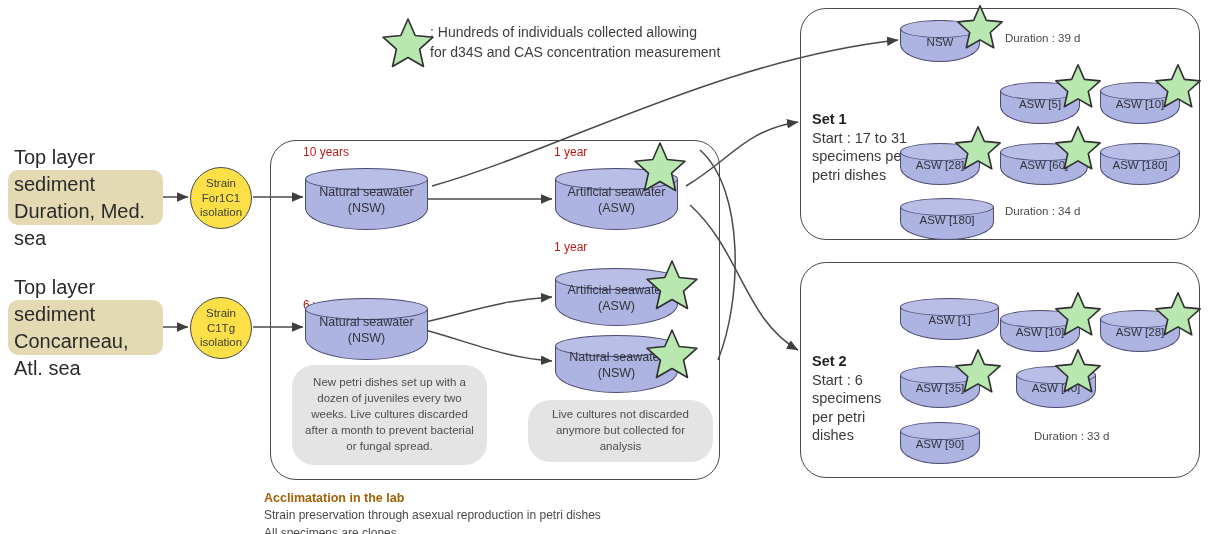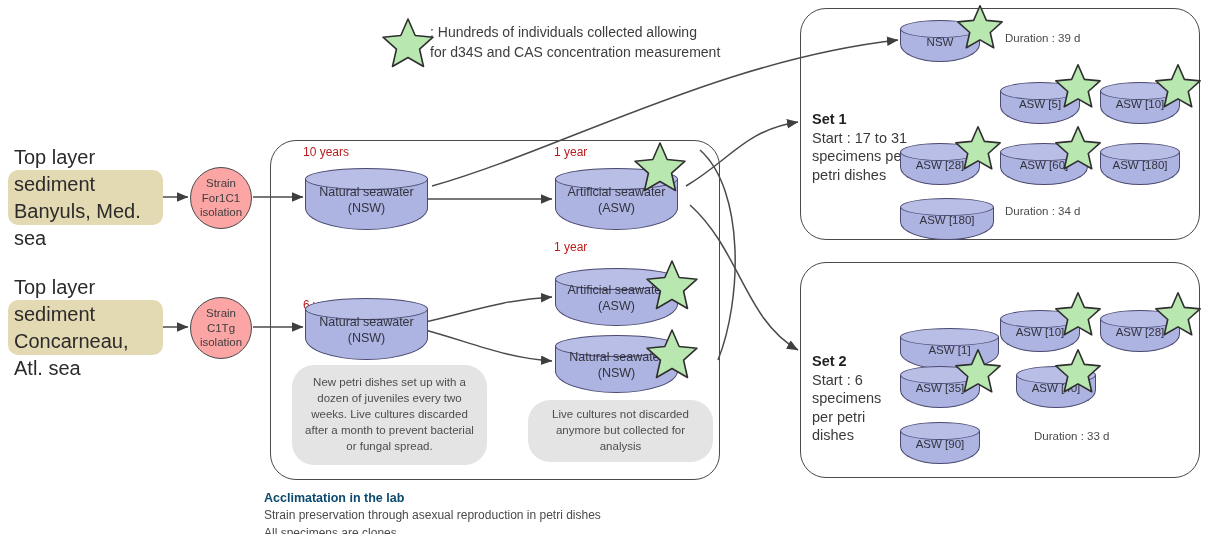--- a/index.html
+++ b/index.html
@@ -26,21 +26,21 @@
     line-height:1.35;
     display:flex;align-items:center;justify-content:center;
     text-align:left;
     padding:4px 6px;
   }
 
   
   .strain{
     border:1.4px solid #4a4a4a;
     border-radius:50%;
-    background:#fca5a5;
+    background:#fde047;
     font-size:11.5px;
     line-height:1.28;
     color:#3d3d3d;
     display:flex;align-items:center;justify-content:center;
     text-align:center;
   }
 
   
   .container-box{
     border:1.5px solid #4a4a4a;
@@ -108,21 +108,21 @@
 
   
   .legend{position:absolute;}
   .legend-text{
     position:absolute;left:48px;top:12px;
     font-size:14px;line-height:1.45;color:#3d3d3d;white-space:nowrap;
   }
 
   
   .footer{position:absolute;left:264px;top:489px;font-size:12px;line-height:1.45;color:#4a4a4a;}
-  .footer .ft-title{font-weight:bold;color:#0c4a6e;font-size:12.5px;}
+  .footer .ft-title{font-weight:bold;color:#a16207;font-size:12.5px;}
 </style>
 </head>
 <body>
 
 <div id="stage">
 
   <svg class="edges" viewBox="0 0 1208 534">
     <defs>
       <marker id="arw" markerWidth="9" markerHeight="9" refX="7.4" refY="3.2" orient="auto">
         <path d="M0,0 L7.6,3.2 L0,6.4 z" fill="#3f3f3f"></path>
@@ -158,21 +158,21 @@
     </svg>
     <div class="legend-text">
       <div>: Hundreds of individuals collected allowing</div>
       <div>for d34S and CAS concentration measurement</div>
     </div>
   </div>
 
   <div class="node sediment" style="left:8px;top:170px;width:155px;height:55px;">
     <div>
       <div>Top layer sediment</div>
-      <div>Banyuls, Med. sea</div>
+      <div>Duration, Med. sea</div>
     </div>
   </div>
   <div class="node sediment" style="left:8px;top:300px;width:155px;height:55px;">
     <div>
       <div>Top layer sediment</div>
       <div>Concarneau, Atl. sea</div>
     </div>
   </div>
 
   <div class="node strain" style="left:190px;top:167px;width:62px;height:62px;">
@@ -321,21 +321,21 @@
   <div class="node container-box" style="left:800px;top:262px;width:400px;height:216px;"></div>
 
   <div class="setinfo" style="left:812px;top:320px;width:96px;">
     <b>Set 2</b>
     <div>Start : 6</div>
     <div>specimens</div>
     <div>per petri</div>
     <div>dishes</div>
   </div>
 
-  <div class="cyl" style="left:900px;top:328px;width:99px;height:42px;">
+  <div class="cyl" style="left:900px;top:298px;width:99px;height:42px;">
     <div class="body"></div>
     <div class="top"></div>
     <div class="label">ASW [1]</div>
   </div>
   <div class="cyl" style="left:1000px;top:310px;width:80px;height:42px;">
     <div class="body"></div>
     <div class="top"></div>
     <div class="label">ASW [10]</div>
   </div>
   <svg width="46" height="48" viewBox="0 0 52 54" class="star" style="left:1055px;top:290px;">

